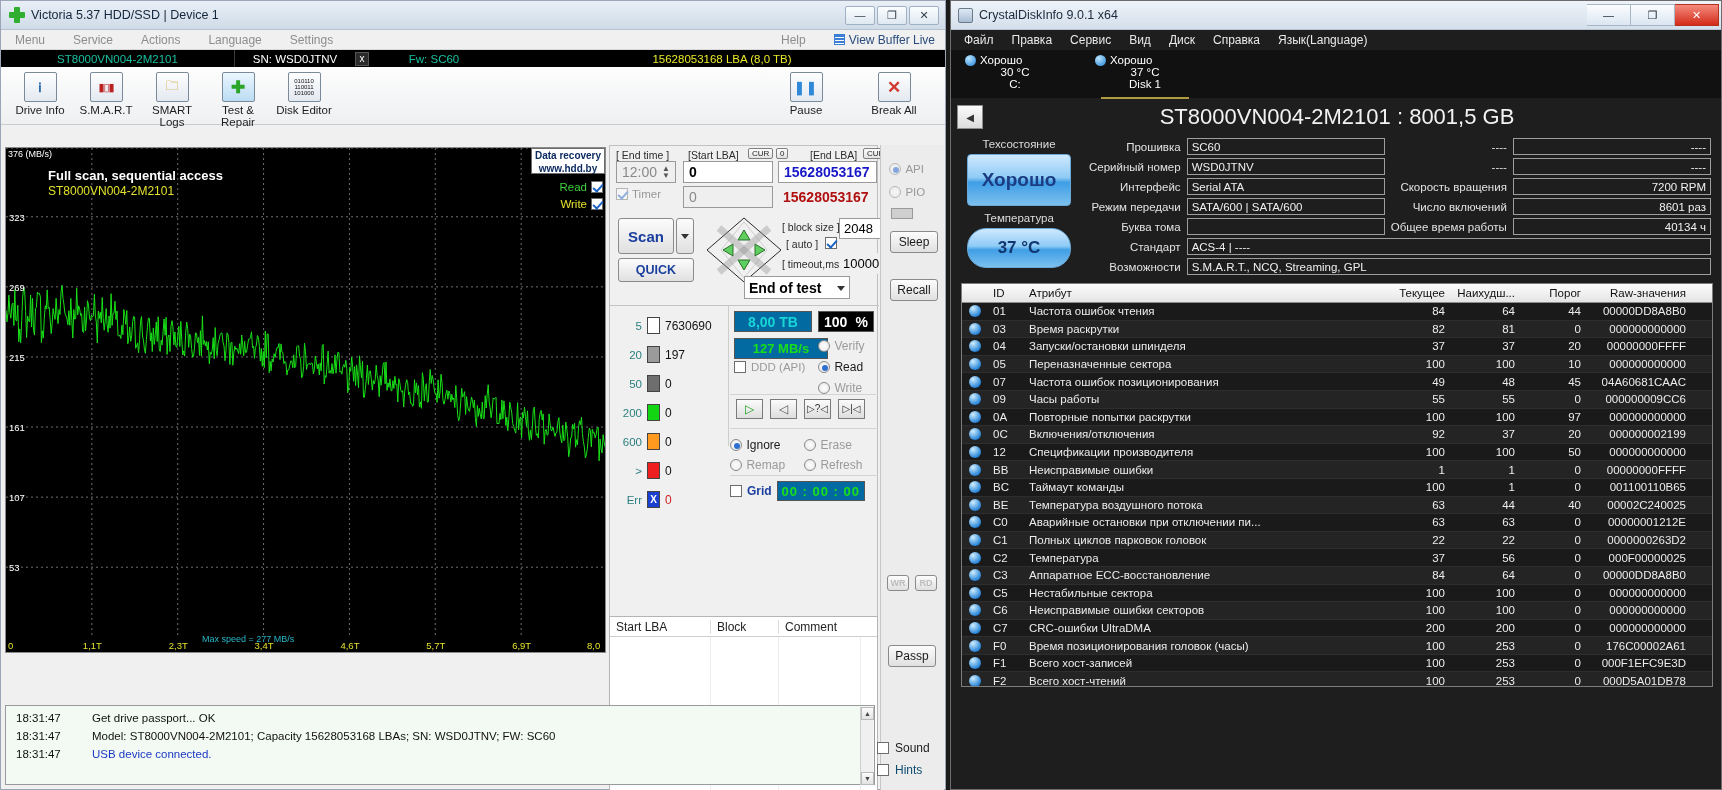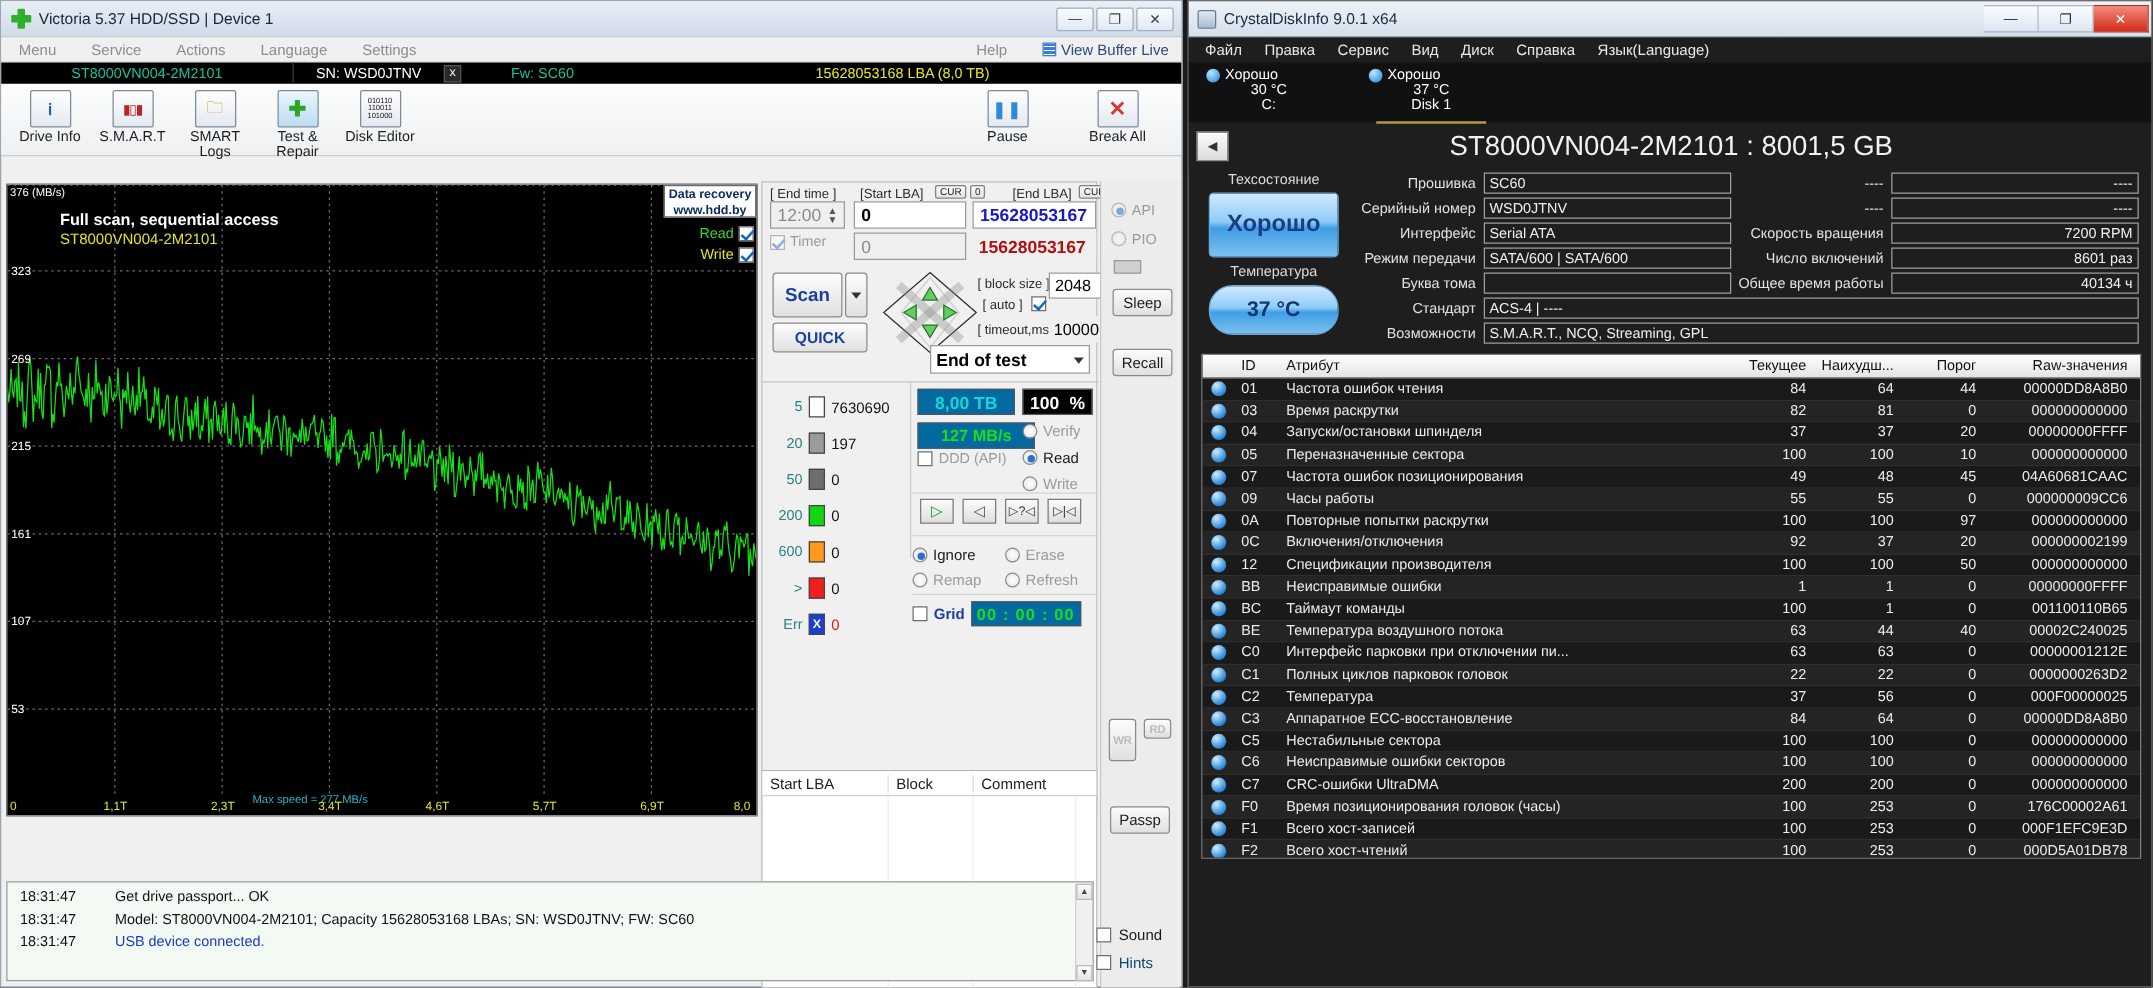--- a/index.html
+++ b/index.html
@@ -162,21 +162,21 @@
   .strow:nth-child(odd){ background:#1a1a1a; }
   .strow:nth-child(even){ background:#242424; }
   .c-dot{ width:26px; display:flex; align-items:center; justify-content:center; }
   .c-dot i{ width:12px;height:12px;border-radius:50%;display:block;
      background:radial-gradient(circle at 34% 28%,#cfeeff,#2a86d8 70%,#1a5fa8); }
   .c-id{ width:36px; padding-left:5px; }
   .c-attr{ flex:1; padding-left:5px; overflow:hidden; white-space:nowrap; }
   .c-num{ width:72px; text-align:right; padding-right:7px; }
   .c-num2{ width:70px; text-align:right; padding-right:7px; }
   .c-num3{ width:66px; text-align:right; padding-right:7px; }
-  .c-raw{ width:124px; text-align:right; padding-right:10px; }
+  .c-raw{ width:124px; text-align:right; padding-right:26px; }
   .sthead .c-attr{ padding-left:5px; }
 </style>
 </head>
 <body>
 
 <div class="root">
 
   <div class="victoria">
 
     <div class="v-title">
@@ -367,21 +367,21 @@
         <span class="chk on" style="position:absolute;left:215px;top:91px;"></span>
         <div class="combo" style="position:absolute;left:229px;top:72px;width:64px;">
           <span>2048</span>
           <i class="arw"></i>
         </div>
         <div class="c-lbl" style="position:absolute;left:172px;top:112px;">[ timeout,ms ]</div>
         <div class="combo" style="position:absolute;left:229px;top:107px;width:64px;border:none;background:#f0f0f0;">
           <span>10000</span>
           <i class="arw"></i>
         </div>
-        <div class="combo" style="position:absolute;left:134px;top:130px;width:128px;height:23px;font-weight:bold;font-size:14px;">
+        <div class="combo" style="position:absolute;left:134px;top:130px;width:106px;height:23px;font-weight:bold;font-size:14px;">
           <span>End of test</span>
           <i class="arw" style="top:9px"></i>
         </div>
 
         <div style="position:absolute;left:0;top:159px;width:269px;height:1px;background:#c4c4c4;"></div>
 
         <div id="legend" style="position:absolute;left:6px;top:165px;width:108px;">
             <div style="display: flex; align-items: center; height: 29px; gap: 5px;">
               <span style="width: 26px; text-align: right; font-size: 11.5px; color: rgb(42, 127, 127);">5</span>
               <span style="width: 13px; height: 17px; border: 1px solid rgb(68, 68, 68); background: rgb(255, 255, 255); position: relative;"></span>
@@ -502,21 +502,21 @@
           </div>
           <div style="width:22px;height:11px;background:#cfcfcf;border:1px solid #9a9a9a;margin:2px 0 12px 2px;"></div>
           <div class="btnbig" style="width:48px;height:22px;font-weight:normal;color:#1b1b1b;font-size:12px;margin-left:1px;">
             <span>Sleep</span>
           </div>
           <div class="btnbig" style="width:48px;height:22px;font-weight:normal;color:#1b1b1b;font-size:12px;margin:26px 0 0 1px;">
             <span>Recall</span>
           </div>
         </div>
         <div style="position:absolute;left:6px;top:430px;display:flex;gap:6px;">
-          <div class="btnbig" style="width:22px;height:34px;font-size:9px;color:#bcbcbc;">
+          <div class="btnbig" style="width:22px;height:16px;font-size:9px;color:#bcbcbc;">
               <span>WR</span>
             </div>
           <div class="btnbig" style="width:22px;height:16px;font-size:9px;color:#bcbcbc;">
               <span>RD</span>
             </div>
         </div>
         <div class="btnbig" style="position:absolute;left:7px;top:500px;width:48px;height:22px;font-weight:normal;color:#1b1b1b;font-size:12px;">
           <span>Passp</span>
         </div>
       </div>
@@ -783,21 +783,21 @@
             <div class="c-num">63</div>
             <div class="c-num2">44</div>
             <div class="c-num3">40</div>
             <div class="c-raw">00002C240025</div>
           </div>
           <div class="strow">
             <div class="c-dot">
               <i></i>
             </div>
             <div class="c-id">C0</div>
-            <div class="c-attr">Интерфейс парковки при отключении пи...</div>
+            <div class="c-attr">Аварийные остановки при отключении пи...</div>
             <div class="c-num">63</div>
             <div class="c-num2">63</div>
             <div class="c-num3">0</div>
             <div class="c-raw">00000001212E</div>
           </div>
           <div class="strow">
             <div class="c-dot">
               <i></i>
             </div>
             <div class="c-id">C1</div>

